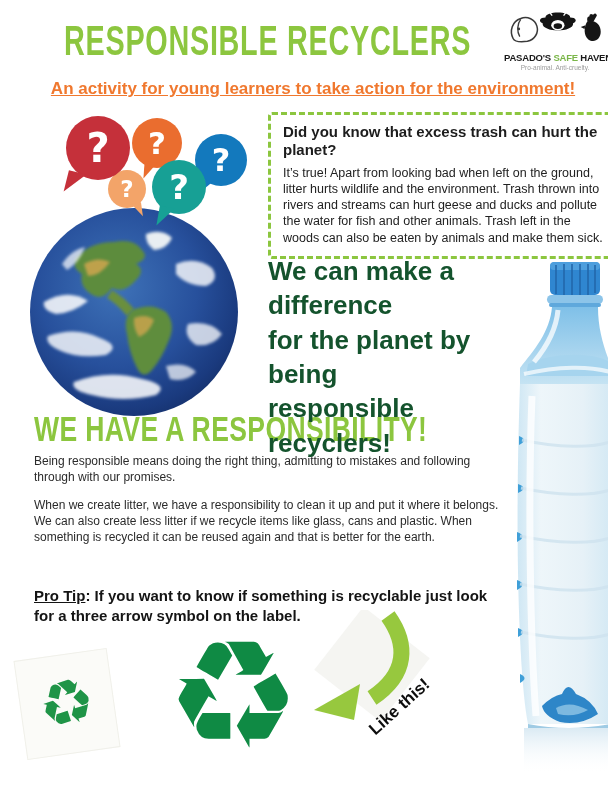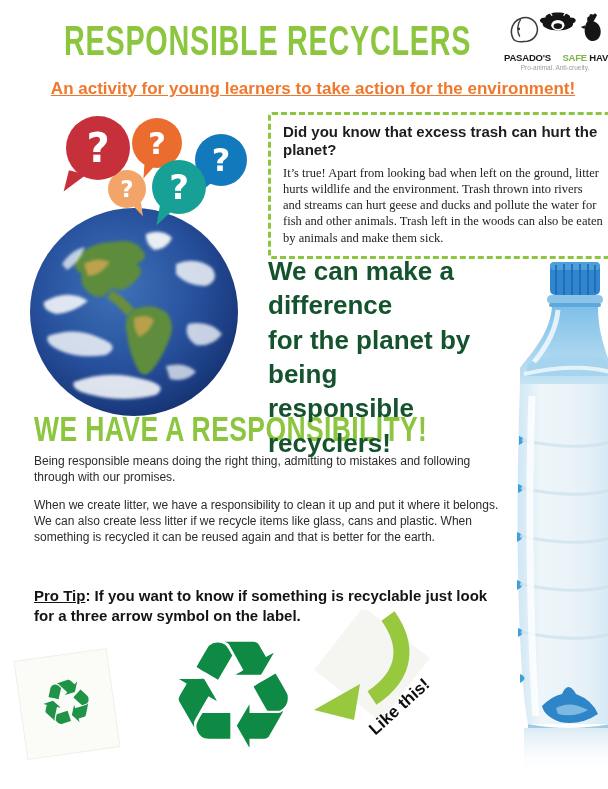--- a/index.html
+++ b/index.html
@@ -5,21 +5,21 @@
   html,body{margin:0;padding:0;background:#fff;}
   .page{position:relative;width:608px;height:789px;background:#fff;overflow:hidden;
         font-family:"Liberation Sans", sans-serif;padding-left:18px;}
 
   
   .title{position:absolute;left:64px;top:16px;font-size:40px;font-weight:800;color:#8CC63F;
          white-space:nowrap;transform:scaleX(.72) scaleY(1.08);transform-origin:left top;
          letter-spacing:1px;font-family:"Liberation Sans",sans-serif;}
   .logo{position:absolute;left:504px;top:8px;width:102px;text-align:center;}
   .logo-name{font-size:9.5px;font-weight:800;color:#1a1a1a;letter-spacing:-0.2px;white-space:nowrap;}
-  .logo-name .hl{color:#7AB648;margin-left:9px;}
+  .logo-name .hl{color:#7AB648;}
   .logo-tagline{font-size:6.5px;color:#9a9a9a;margin-top:1px;}
   .subtitle{position:absolute;left:0;top:79px;width:100%;text-align:center;color:#F0782E;
             font-size:17px;font-weight:800;text-decoration:underline;white-space:nowrap;}
 
   
   .bubble{position:absolute;border-radius:50%;display:flex;align-items:center;justify-content:center;
           color:#fff;font-weight:800;z-index:3;font-family:"DejaVu Sans",sans-serif;}
   .tail{position:absolute;width:0;height:0;}
   .b-red{left:66px;top:116px;width:64px;height:64px;background:#C5303A;font-size:40px;}
   .b-red .tail{left:0px;bottom:-14px;border-top:22px solid #C5303A;border-right:18px solid transparent;transform:rotate(14deg);}
@@ -32,21 +32,21 @@
   .b-blue{left:195px;top:134px;width:52px;height:52px;background:#1379BD;font-size:32px;z-index:2;}
   .b-blue .tail{left:2px;bottom:-12px;border-top:18px solid #1379BD;border-right:14px solid transparent;transform:rotate(12deg);}
 
   
   .earth{position:absolute;left:28px;top:206px;width:212px;height:212px;z-index:1;}
 
   
   .dyk{position:absolute;left:268px;top:112px;width:320px;border:3px dashed #8CC63F;border-radius:4px;
        background:#fff;padding:8px 12px 10px 12px;z-index:5;}
   .dyk-h{font-size:15px;font-weight:800;color:#1d1d1d;line-height:1.22;margin-bottom:5px;}
-  .dyk-b{font-size:12.5px;color:#222;line-height:1.3;font-family:Liberation Serif, serif;}
+  .dyk-b{font-size:12.5px;color:#222;line-height:1.3;}
 
   
   .callout{position:absolute;left:268px;top:254px;width:260px;color:#14532d;font-size:26px;
            font-weight:800;line-height:1.32;white-space:pre-line;z-index:2;}
 
   
   .bottle{position:absolute;left:498px;top:256px;width:114px;height:520px;z-index:1;}
 
   
   .h2{position:absolute;left:34px;top:408px;font-size:34px;font-weight:800;color:#8CC63F;

